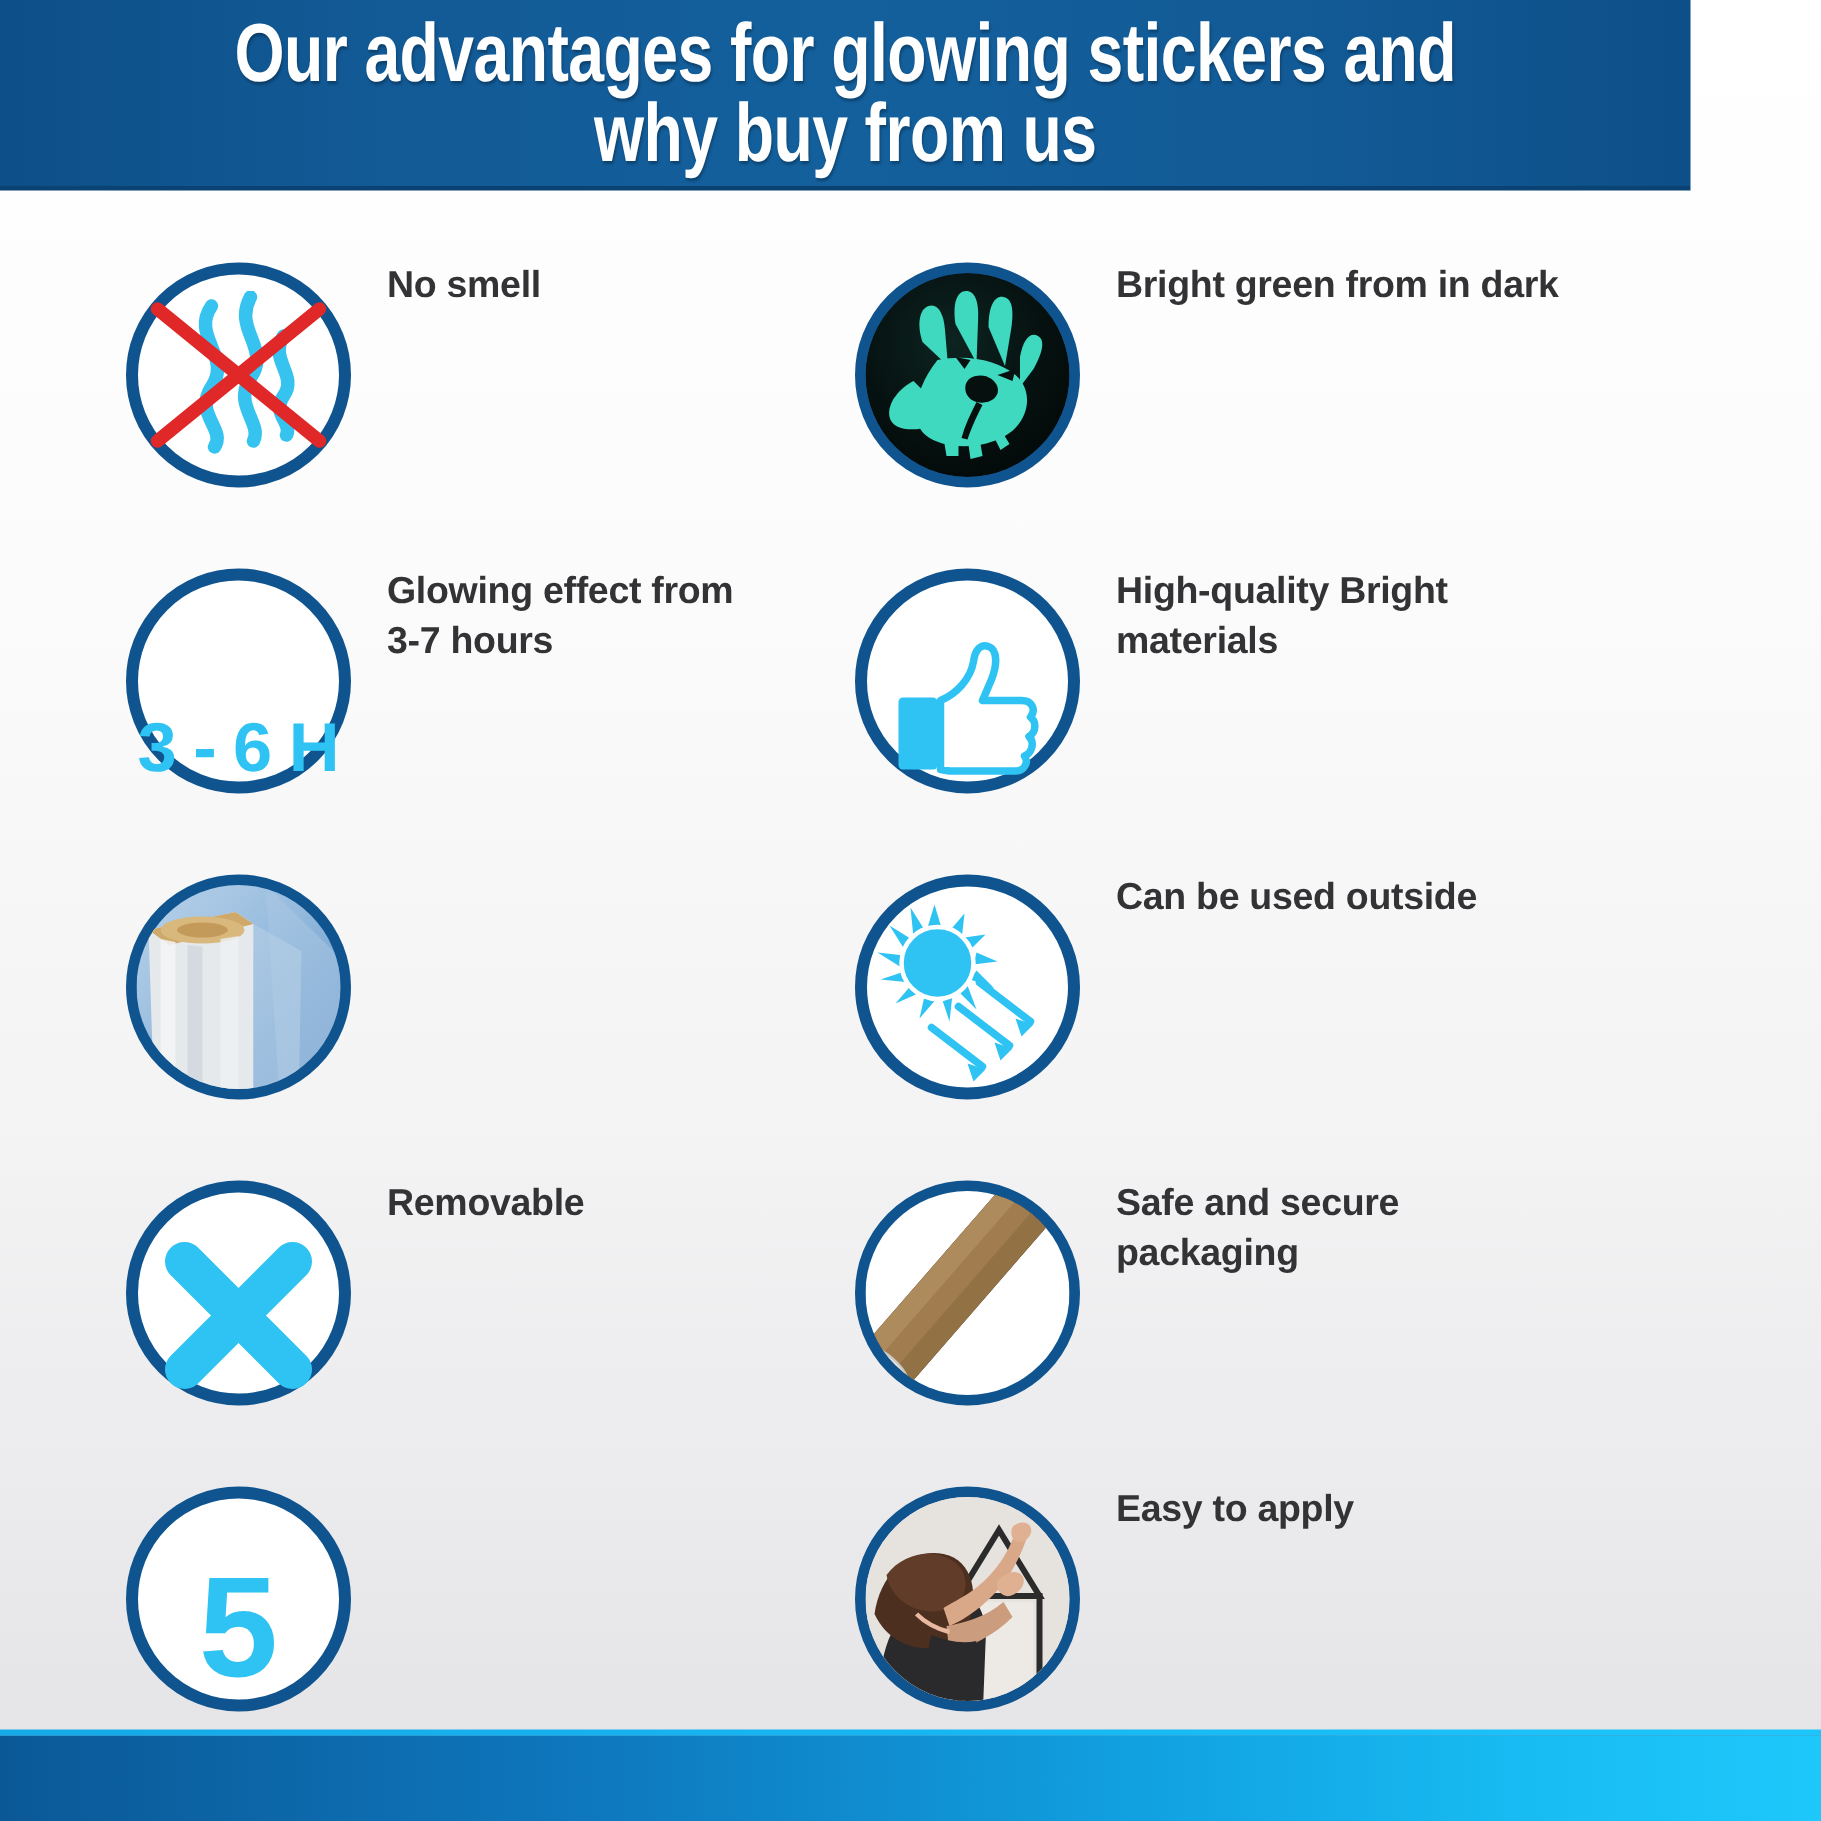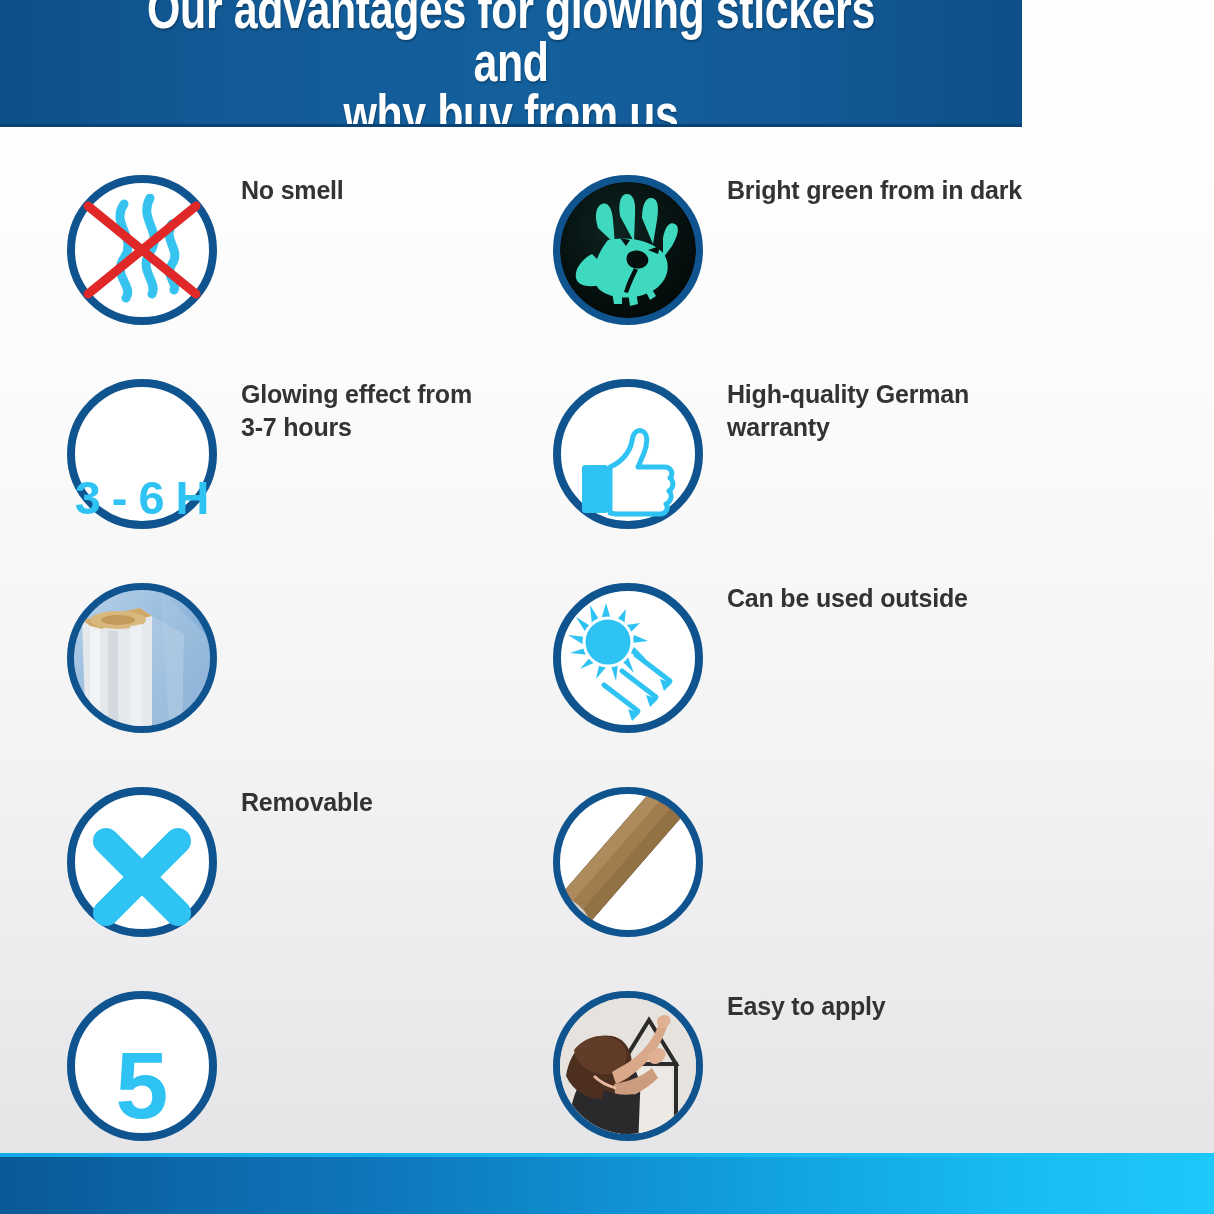--- a/index.html
+++ b/index.html
@@ -15,21 +15,21 @@
     position: relative;
     width: 1214px;
     height: 1214px;
     background: linear-gradient(to bottom, #ffffff 0%, #fcfcfc 28%, #f4f4f5 60%, #ebebed 82%, #e3e3e6 100%);
   }
 
   
   .header {
     position: absolute;
     top: 0; left: 0;
-    width: 1022px;
+    width: 1127px;
     height: 127px;
     background: linear-gradient(to right, #0d4f88 0%, #125a96 22%, #13609d 50%, #125a96 78%, #0d4f88 100%);
     border-bottom: 3px solid #0a4273;
     display: flex;
     align-items: center;
     justify-content: center;
     overflow: hidden;
   }
   .header-title {
     color: #ffffff;
@@ -47,21 +47,21 @@
 
   
   .features {
     position: absolute;
     top: 158px;
     left: 0;
     width: 1026px;
     display: grid;
     grid-template-columns: 486px 486px;
     grid-auto-rows: 204px;
-    padding-left: 67px;
+    padding-left: 84px;
   }
 
   .feature {
     display: flex;
     align-items: flex-start;
   }
 
   .badge {
     position: relative;
     width: 150px;
@@ -216,21 +216,21 @@
 
     <div class="feature">
       <div class="badge">
         <svg width="104" height="96" viewBox="0 0 104 96">
           <rect x="6" y="40" width="26" height="48" rx="3" fill="#2fc3f3"></rect>
           <g fill="none" stroke="#2fc3f3" stroke-width="5" stroke-linejoin="round" stroke-linecap="round">
             <path d="M34 88 L34 42 C44 38 54 28 56 16 C57 8 61 4 66 6 C72 8 72 18 68 28 L62 42 L88 42 C95 42 98 48 94 53 C98 56 98 63 93 66 C97 70 95 77 90 79 C93 83 90 89 84 89 L40 89 Z"></path>
           </g>
         </svg>
       </div>
-      <div class="feature-label">High-quality German warranty</div>
+      <div class="feature-label">High-quality Bright materials</div>
     </div>
 
     <div class="feature">
       <div class="badge">
         <div class="clip">
           <div class="photo-roll">
             <svg width="150" height="150" viewBox="0 0 150 150">
               <path d="M0 0 H150 V150 H0 Z" fill="none"></path>
               <path d="M86 0 L150 62 L150 150 L96 150 Z" fill="#a9c6e2" opacity="0.55"></path>
               <path d="M8 30 L66 18 L78 26 L78 146 L12 150 Z" fill="#e6e9ec"></path>
@@ -303,20 +303,21 @@
                 <rect x="36" y="-22" width="40" height="172" fill="#a07c4e"></rect>
                 <rect x="36" y="-22" width="13" height="172" fill="#b08f60" opacity="0.8"></rect>
                 <rect x="62" y="-22" width="14" height="172" fill="#8e6d43" opacity="0.75"></rect>
                 <ellipse cx="56" cy="148" rx="20" ry="8" fill="#e9e9e7" stroke="#c9c9c5" stroke-width="1.5"></ellipse>
                 <ellipse cx="56" cy="147" rx="13" ry="5" fill="#d8d8d4"></ellipse>
               </g>
             </svg>
           </div>
         </div>
       </div>
+      <div class="feature-label">Safe and secure packaging</div>
     </div>
 
     <div class="feature">
       <div class="badge">
         <span class="badge-text five">5</span>
       </div>
     </div>
 
     <div class="feature">
       <div class="badge">

